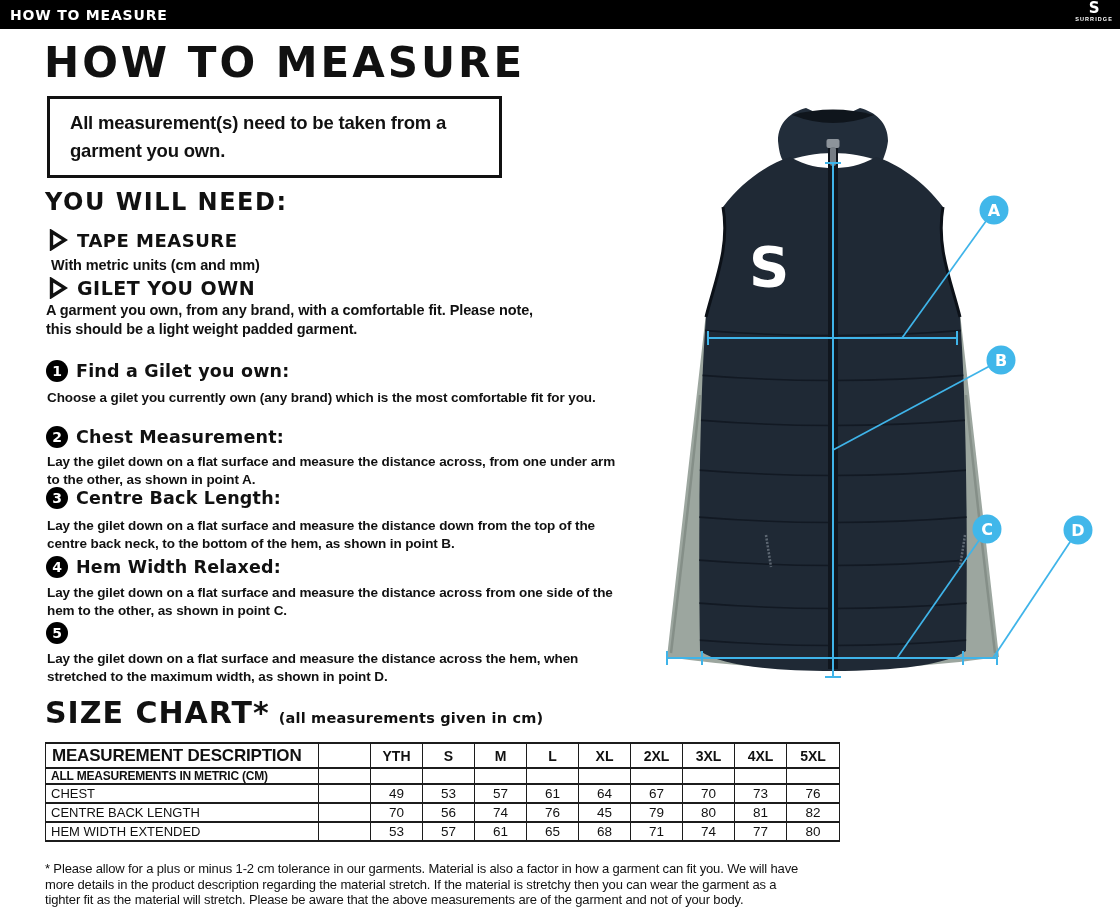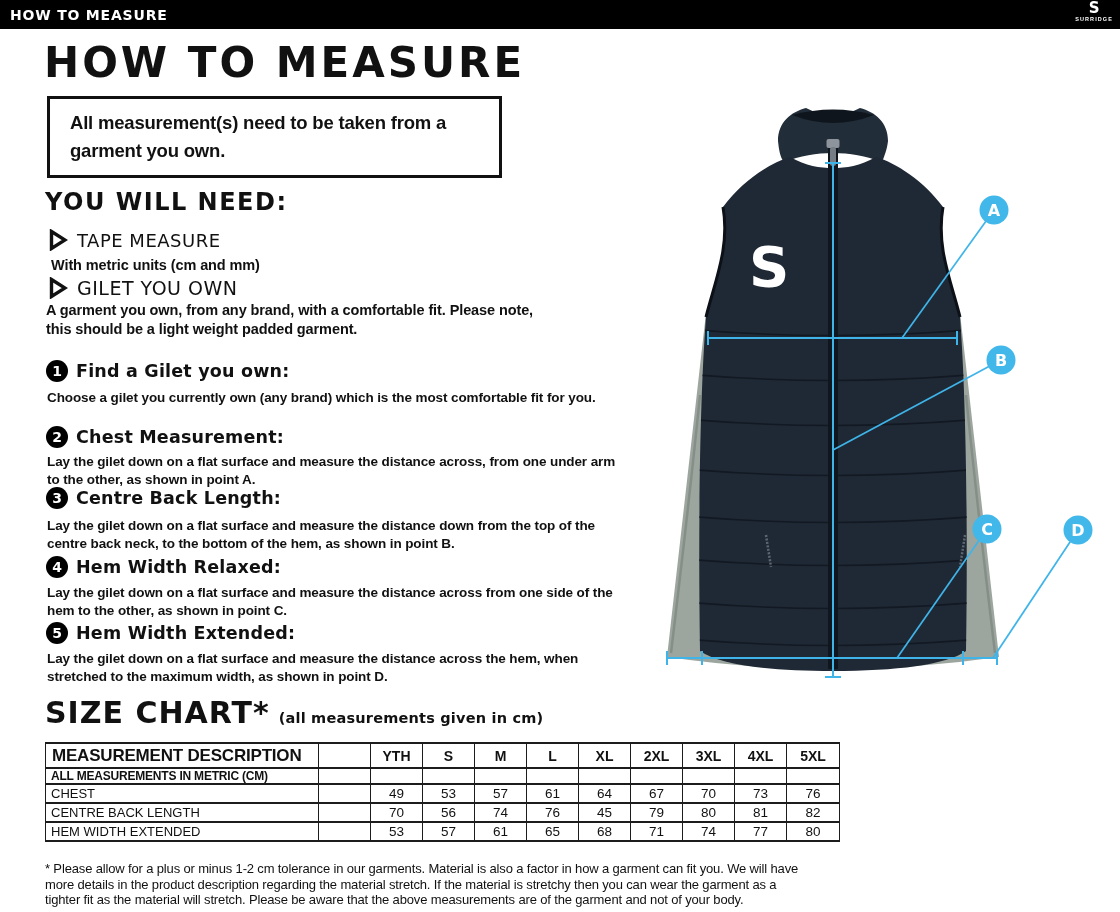--- a/index.html
+++ b/index.html
@@ -17,21 +17,21 @@
   .brand-name{font-size:5.5px;font-weight:bold;letter-spacing:1.1px;margin-top:1px;}
 
   
   .page-title{left:44px;top:38px;font-family:"DejaVu Sans",sans-serif;font-weight:bold;font-size:42px;letter-spacing:3px;margin:0;}
   .intro-box{left:47px;top:96px;width:455px;height:82px;border:3px solid #111;box-sizing:border-box;display:flex;align-items:center;}
   .intro-box p{margin:7px;padding:0 13px;font-size:18.5px;font-weight:bold;line-height:28px;letter-spacing:-0.2px;}
   .ywn{left:45px;top:188px;font-family:"DejaVu Sans",sans-serif;font-weight:bold;font-size:24px;letter-spacing:1.5px;margin:0;}
 
   
   .need-head{display:flex;align-items:center;gap:9px;}
-  .need-title{font-family:"DejaVu Sans",sans-serif;font-weight:normal;letter-spacing:0.5px;}
+  .need-title{font-family:"DejaVu Sans",sans-serif;font-weight:bold;letter-spacing:0.5px;}
   .nh1{left:49px;top:229px;} .nh1 .need-title{font-size:18px;}
   .nh2{left:49px;top:277px;} .nh2 .need-title{font-size:19px;}
   .sub{font-weight:bold;font-size:14.5px;line-height:19px;letter-spacing:-0.1px;}
   .ns1{left:51px;top:256px;}
   .ns2{left:46px;top:301px;width:515px;}
 
   
   .step-head{display:flex;align-items:center;gap:8px;}
   .step-num{width:22px;height:22px;border-radius:50%;background:#000;color:#fff;display:flex;align-items:center;justify-content:center;
             font-family:"DejaVu Sans",sans-serif;font-size:14px;font-weight:bold;flex:0 0 22px;}
@@ -117,21 +117,20 @@
 <div class="abs step-body s3b">Lay the gilet down on a flat surface and measure the distance down from the top of the centre back  neck, to the bottom of the hem, as shown in point B.</div>
 
 <div class="abs step-head s4h">
   <span class="step-num">4</span>
   <span class="step-title">Hem Width Relaxed:</span>
 </div>
 <div class="abs step-body s4b">Lay the gilet down on a flat surface and measure the distance across from one side of the hem to the other, as shown in point C.</div>
 
 <div class="abs step-head s5h">
   <span class="step-num">5</span>
-  <span class="step-title">Hem Width Extended:</span>
 </div>
 <div class="abs step-body s5b">Lay the gilet down on a flat surface and measure the distance across the hem, when stretched to the maximum width, as shown in point D.</div>
 
 <svg class="abs diagram" width="500" height="620" viewBox="0 0 500 620">
   <defs>
     <clipPath id="panelClip">
       <path d="M170,62 C150,68 122,86 103,112 C110,152 95,186 86,222 C80,300 78,430 80,556 C100,570 150,576 213,576 C276,576 326,570 346,556 C348,430 346,300 340,222 C331,186 316,152 323,112 C304,86 276,68 256,62 C240,71 226,73 213,73 C200,73 186,71 170,62 Z"></path>
     </clipPath>
   </defs>
 

